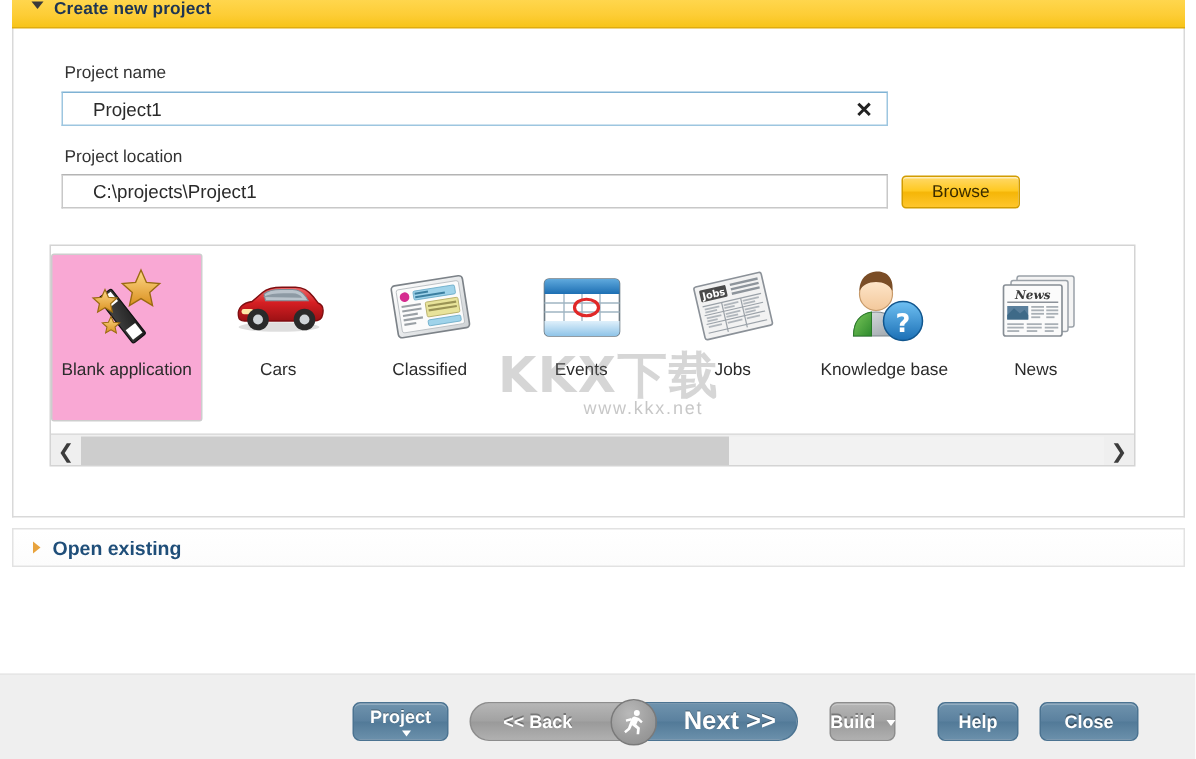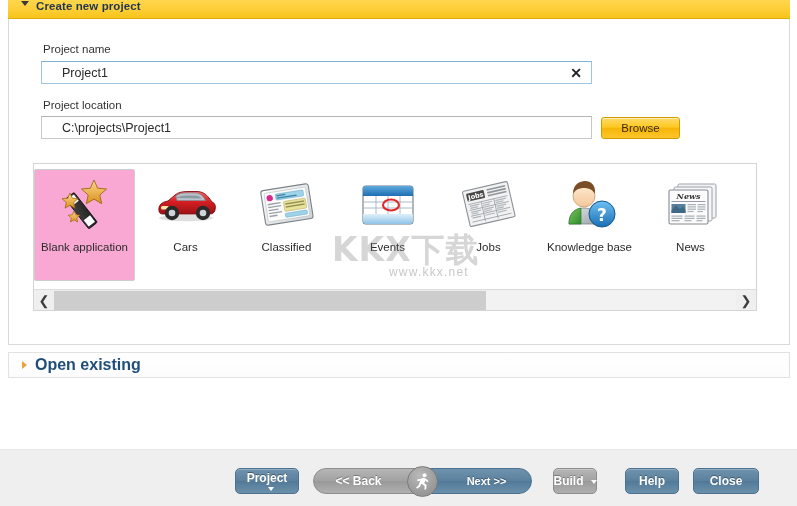--- a/index.html
+++ b/index.html
@@ -221,21 +221,21 @@
   }
   .section-open .tri-right {
     width: 0; height: 0;
     border-top: 4px solid transparent;
     border-bottom: 4px solid transparent;
     border-left: 5px solid #e8a33d;
     margin-right: 8px;
   }
   .section-open .title {
     font-weight: bold;
-    font-size: 16px;
+    font-size: 13px;
     color: #1f4e79;
   }
 
   
   .toolbar {
     position: absolute;
     left: 0; bottom: 0;
     width: 797px; height: 56px;
     background: #efefef;
     border-top: 1px solid #e6e6e6;
@@ -300,21 +300,21 @@
     display: flex; align-items: center; justify-content: center;
     box-sizing: border-box;
     padding-right: 22px;
   }
   .nav-next {
     position: absolute; left: 106px; top: 2px;
     width: 113px; height: 26px;
     border-radius: 2px 13px 13px 2px;
     border: 1px solid #4b7391;
     background: linear-gradient(to bottom, #6f93ad 0%, #5b819f 48%, #527a98 52%, #6b90ab 100%);
-    color: #fff; font-size: 11px; font-weight: bold;
+    color: #fff; font-size: 17px; font-weight: bold;
     text-shadow: 0 -1px 0 rgba(0,0,0,0.35);
     display: flex; align-items: center; justify-content: center;
     box-sizing: border-box;
     padding-left: 22px;
     cursor: pointer;
   }
   .nav-run {
     position: absolute; left: 94px; top: 0px;
     width: 31px; height: 31px;
     border-radius: 50%;

